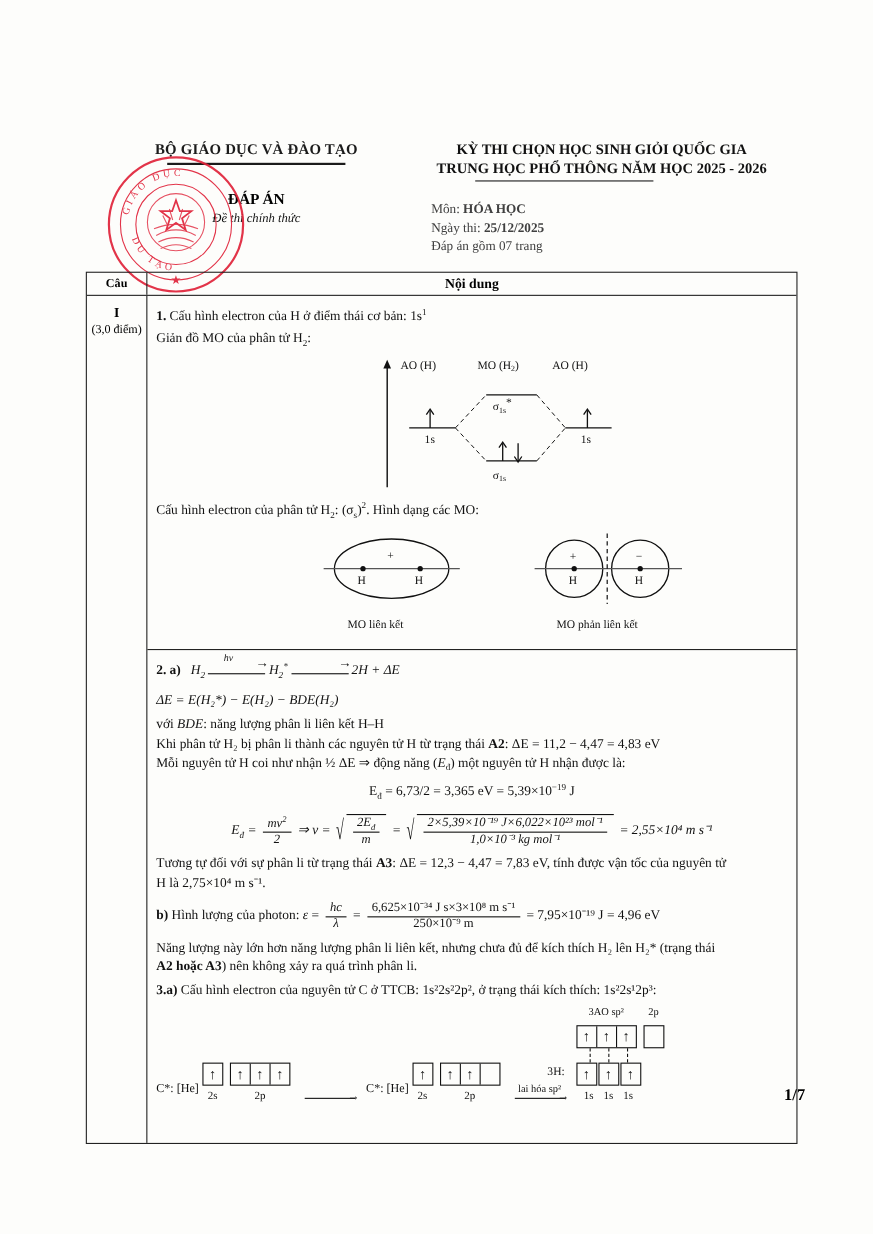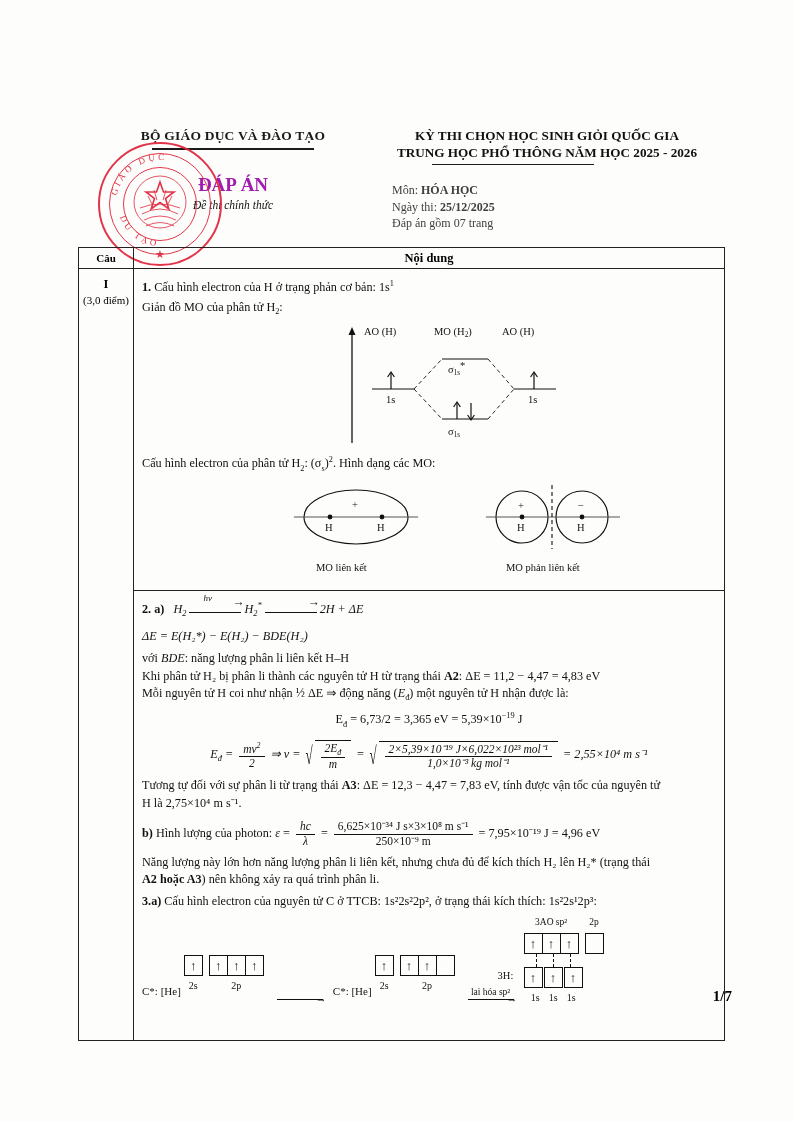--- a/index.html
+++ b/index.html
@@ -6,21 +6,21 @@
   body{font-family:"Liberation Serif", serif;}
   .page{
     position:relative;width:794px;height:1122px;background:#fdfdfb;margin:0 auto;
     overflow:hidden;
   }
   
   .header{position:absolute;top:128px;left:0;width:794px;height:110px;}
   .hdr-left{position:absolute;left:88px;top:0;width:290px;text-align:center;}
   .hdr-left .ministry{font-weight:bold;font-size:13.5px;letter-spacing:.2px;color:#1b1b1b;}
   .hdr-left .rule{width:162px;height:1.6px;background:#1b1b1b;margin:4px auto 0 auto;}
-  .hdr-left .dapan{font-weight:bold;font-size:19px;margin-top:24px;color:#a21caf;}
+  .hdr-left .dapan{font-weight:bold;font-size:14px;margin-top:24px;color:#000000;}
   .hdr-left .dethi{font-style:italic;font-size:11.5px;margin-top:3px;color:#111;}
   .hdr-right{position:absolute;left:372px;top:0;width:350px;}
   .hdr-right .l1{font-weight:bold;font-size:13.2px;text-align:center;color:#111;}
   .hdr-right .l2{font-weight:bold;font-size:13.2px;text-align:center;color:#111;margin-top:1px;}
   .hdr-right .rule{width:162px;height:1.4px;background:#1b1b1b;margin:3px auto 0 60px;}
   .hdr-right .meta{margin-top:17px;margin-left:20px;font-size:12px;line-height:16.5px;color:#404040;}
   .meta b{font-weight:bold;}
 
   
   .stamp{position:absolute;left:98px;top:142px;width:124px;height:124px;pointer-events:none;opacity:.92;}
@@ -65,21 +65,21 @@
   .frac .n{display:block;border-bottom:1.1px solid #111;padding:0 4px;font-size:11.5px;}
   .frac .d{display:block;padding:0 4px;font-size:11.5px;}
   .sqrt{display:inline-block;vertical-align:middle;position:relative;padding-left:9px;margin:0 2px;}
   .sqrt:before{content:"√";position:absolute;left:0;top:50%;transform:translateY(-50%) scaleY(1.9);font-size:13px;}
   .sqrt>span{display:inline-block;border-top:1.1px solid #111;padding:1px 3px 0 3px;}
   .ctr{text-align:center;}
   .eqline{margin:5px 0;}
 
   
   .orb-row{display:flex;align-items:flex-end;margin-top:4px;font-size:11px;}
-  .grp{display:flex;flex-direction:column;align-items:center;margin:12px 3px;}
+  .grp{display:flex;flex-direction:column;align-items:center;margin:0 3px;}
   .boxes{display:flex;border:1.2px solid #111;}
   .boxes.sep{border:none;}
   .bx{width:17px;height:19px;border-right:1.2px solid #111;position:relative;}
   .boxes .bx:last-child{border-right:none;}
   .boxes.sep .bx{border:1.2px solid #111;border-right-width:1.2px;}
   .ar{position:absolute;left:50%;top:50%;transform:translate(-50%,-50%);font-size:13px;line-height:1;}
   .ar.up:after{content:"↑";}
   .glabel{font-size:10px;margin-top:1px;}
   .arrow-long{display:flex;flex-direction:column;align-items:center;margin:0 10px 6px 10px;font-size:9.5px;}
   .arrow-long .txt{margin-bottom:-2px;}
@@ -155,21 +155,21 @@
 
       <div class="col-cau">
         <div class="num">I</div>
         <div class="pts">(3,0 điểm)</div>
       </div>
 
       <div class="col-nd">
 
         <div>
           <b>1.</b>
-          <span>Cấu hình electron của H ở trạng phản cơ bản: 1s</span><sup>1</sup>
+          <span>Cấu hình electron của H ở điểm thái cơ bản: 1s</span><sup>1</sup>
         </div>
 
         <div style="margin-top:2px;">
           <span>Giản đồ MO của phân tử H</span><sub>2</sub><span>:</span>
         </div>
 
         <div class="mo-wrap">
           <svg class="mo-svg" width="270" height="126" viewBox="0 0 270 126">
 
             <line x1="14" y1="120" x2="14" y2="10" stroke="#111" stroke-width="1.3"></line>

